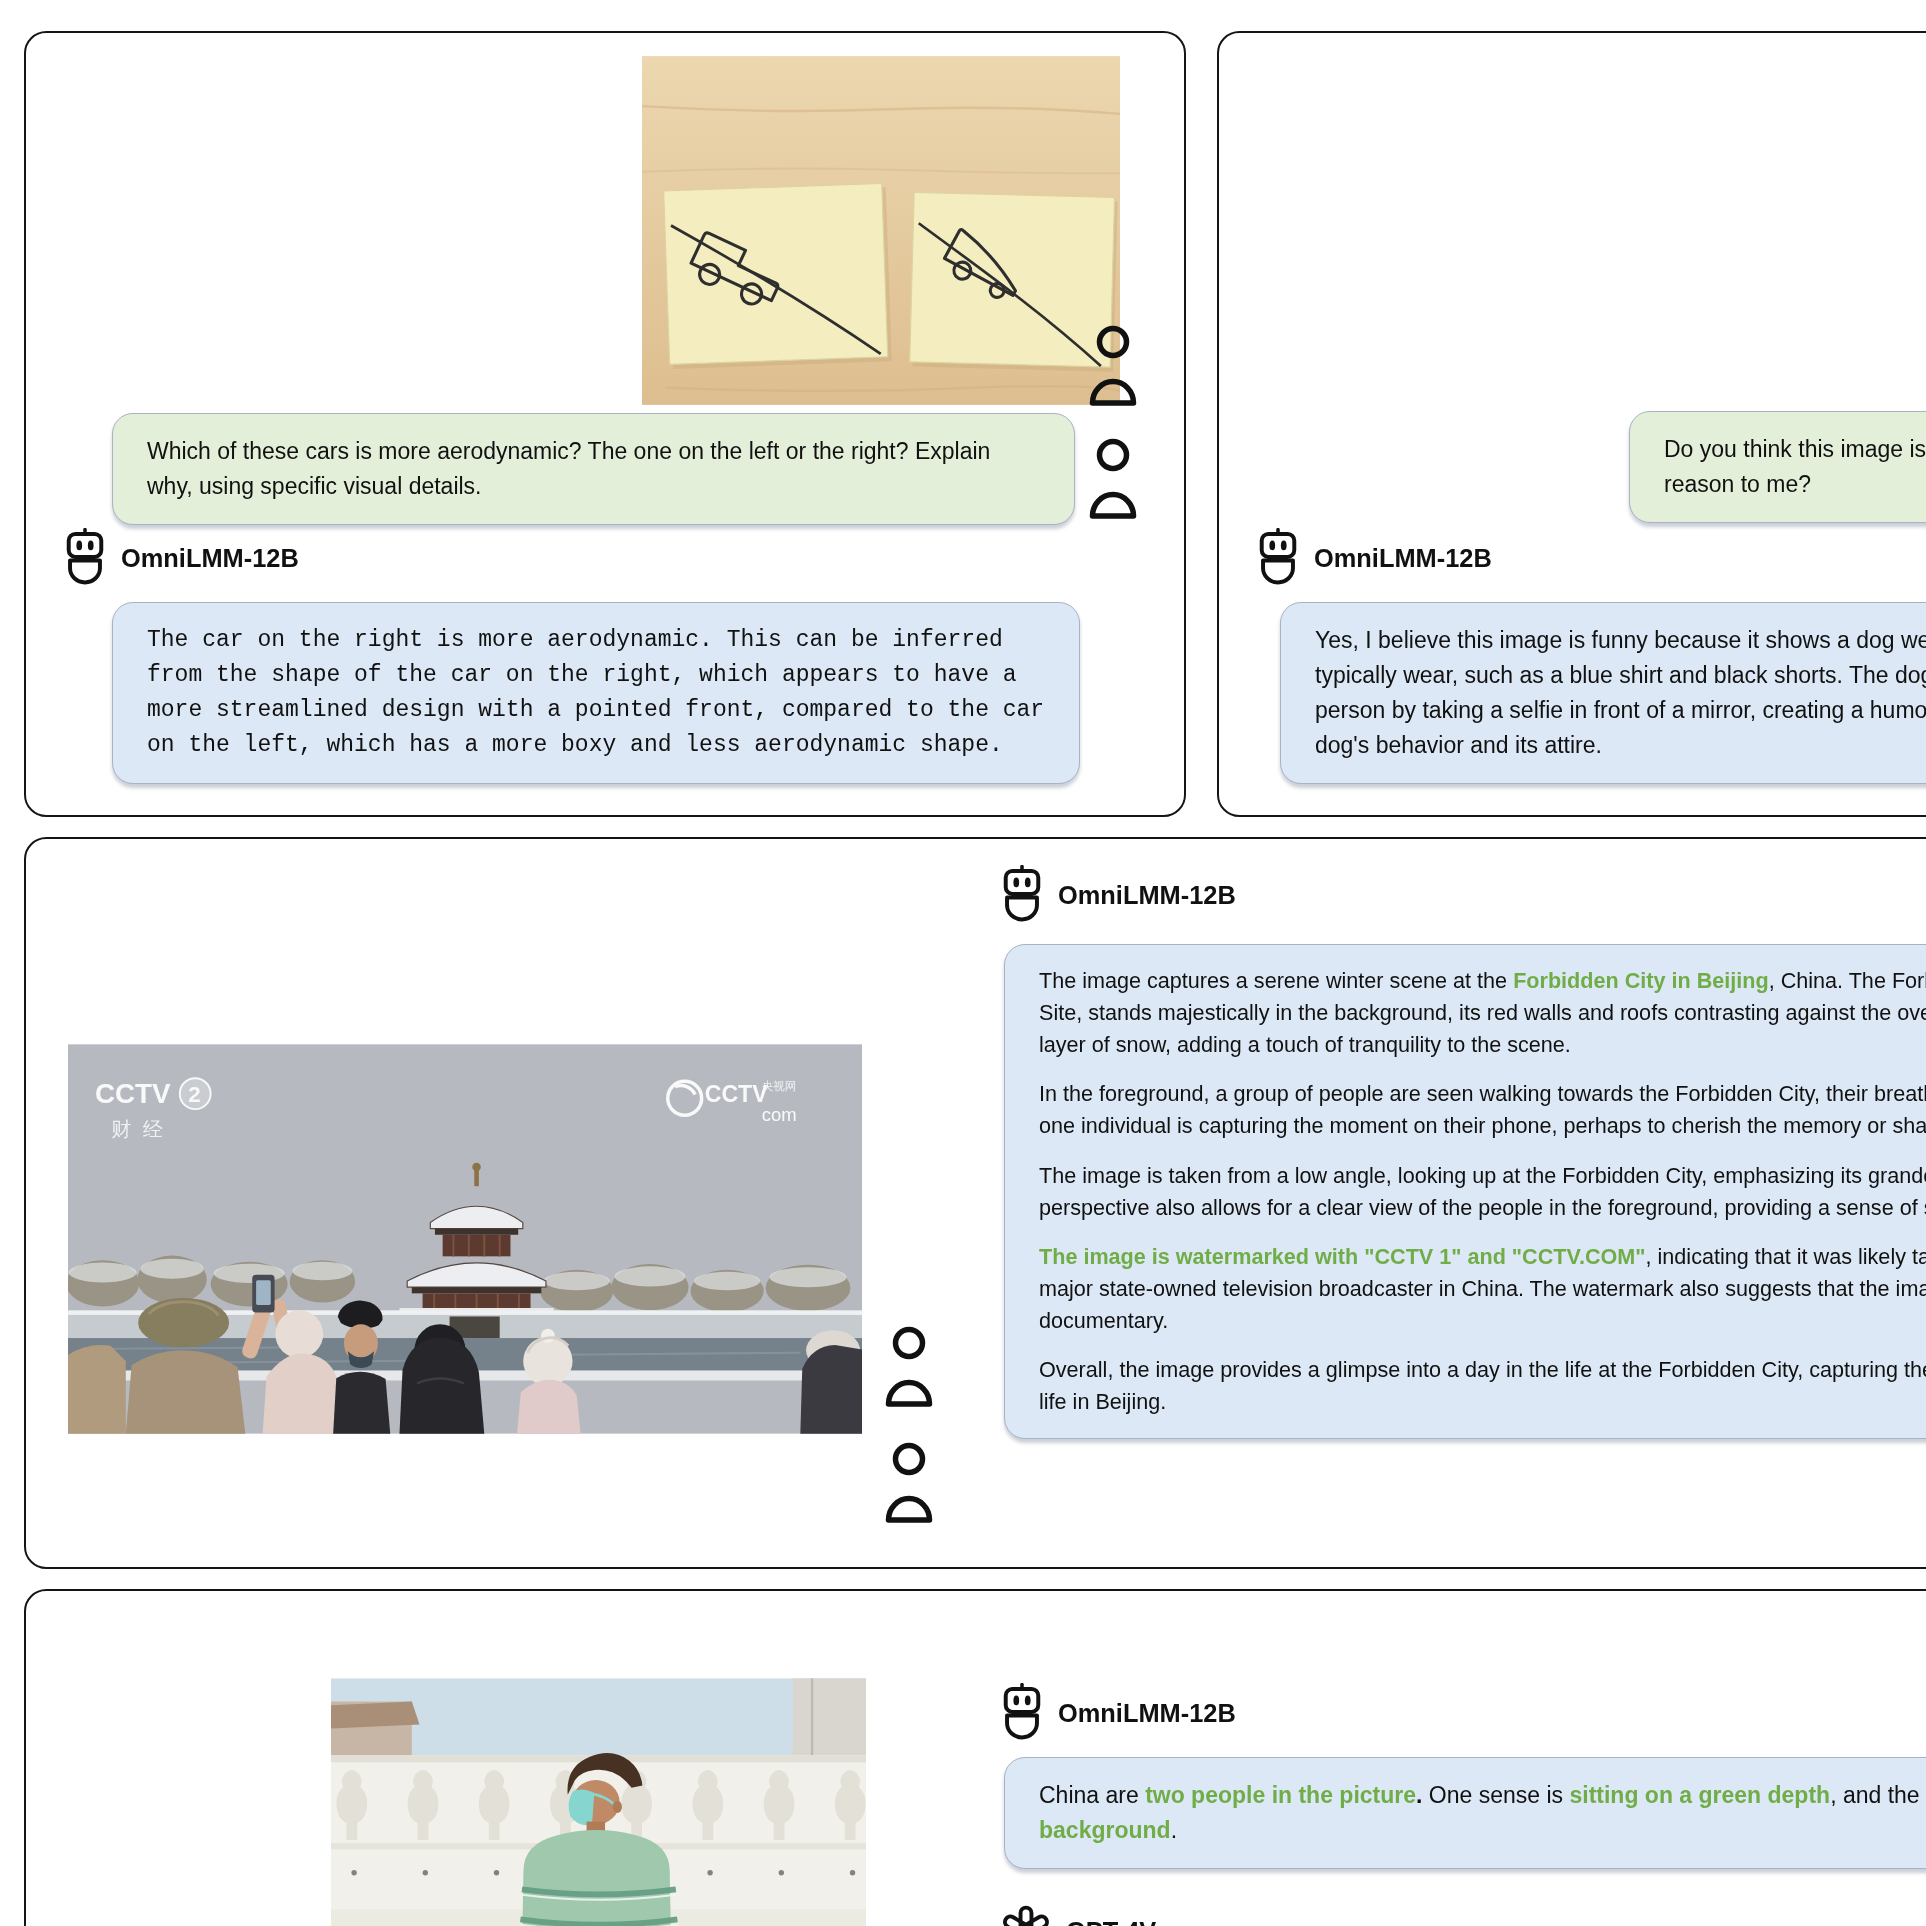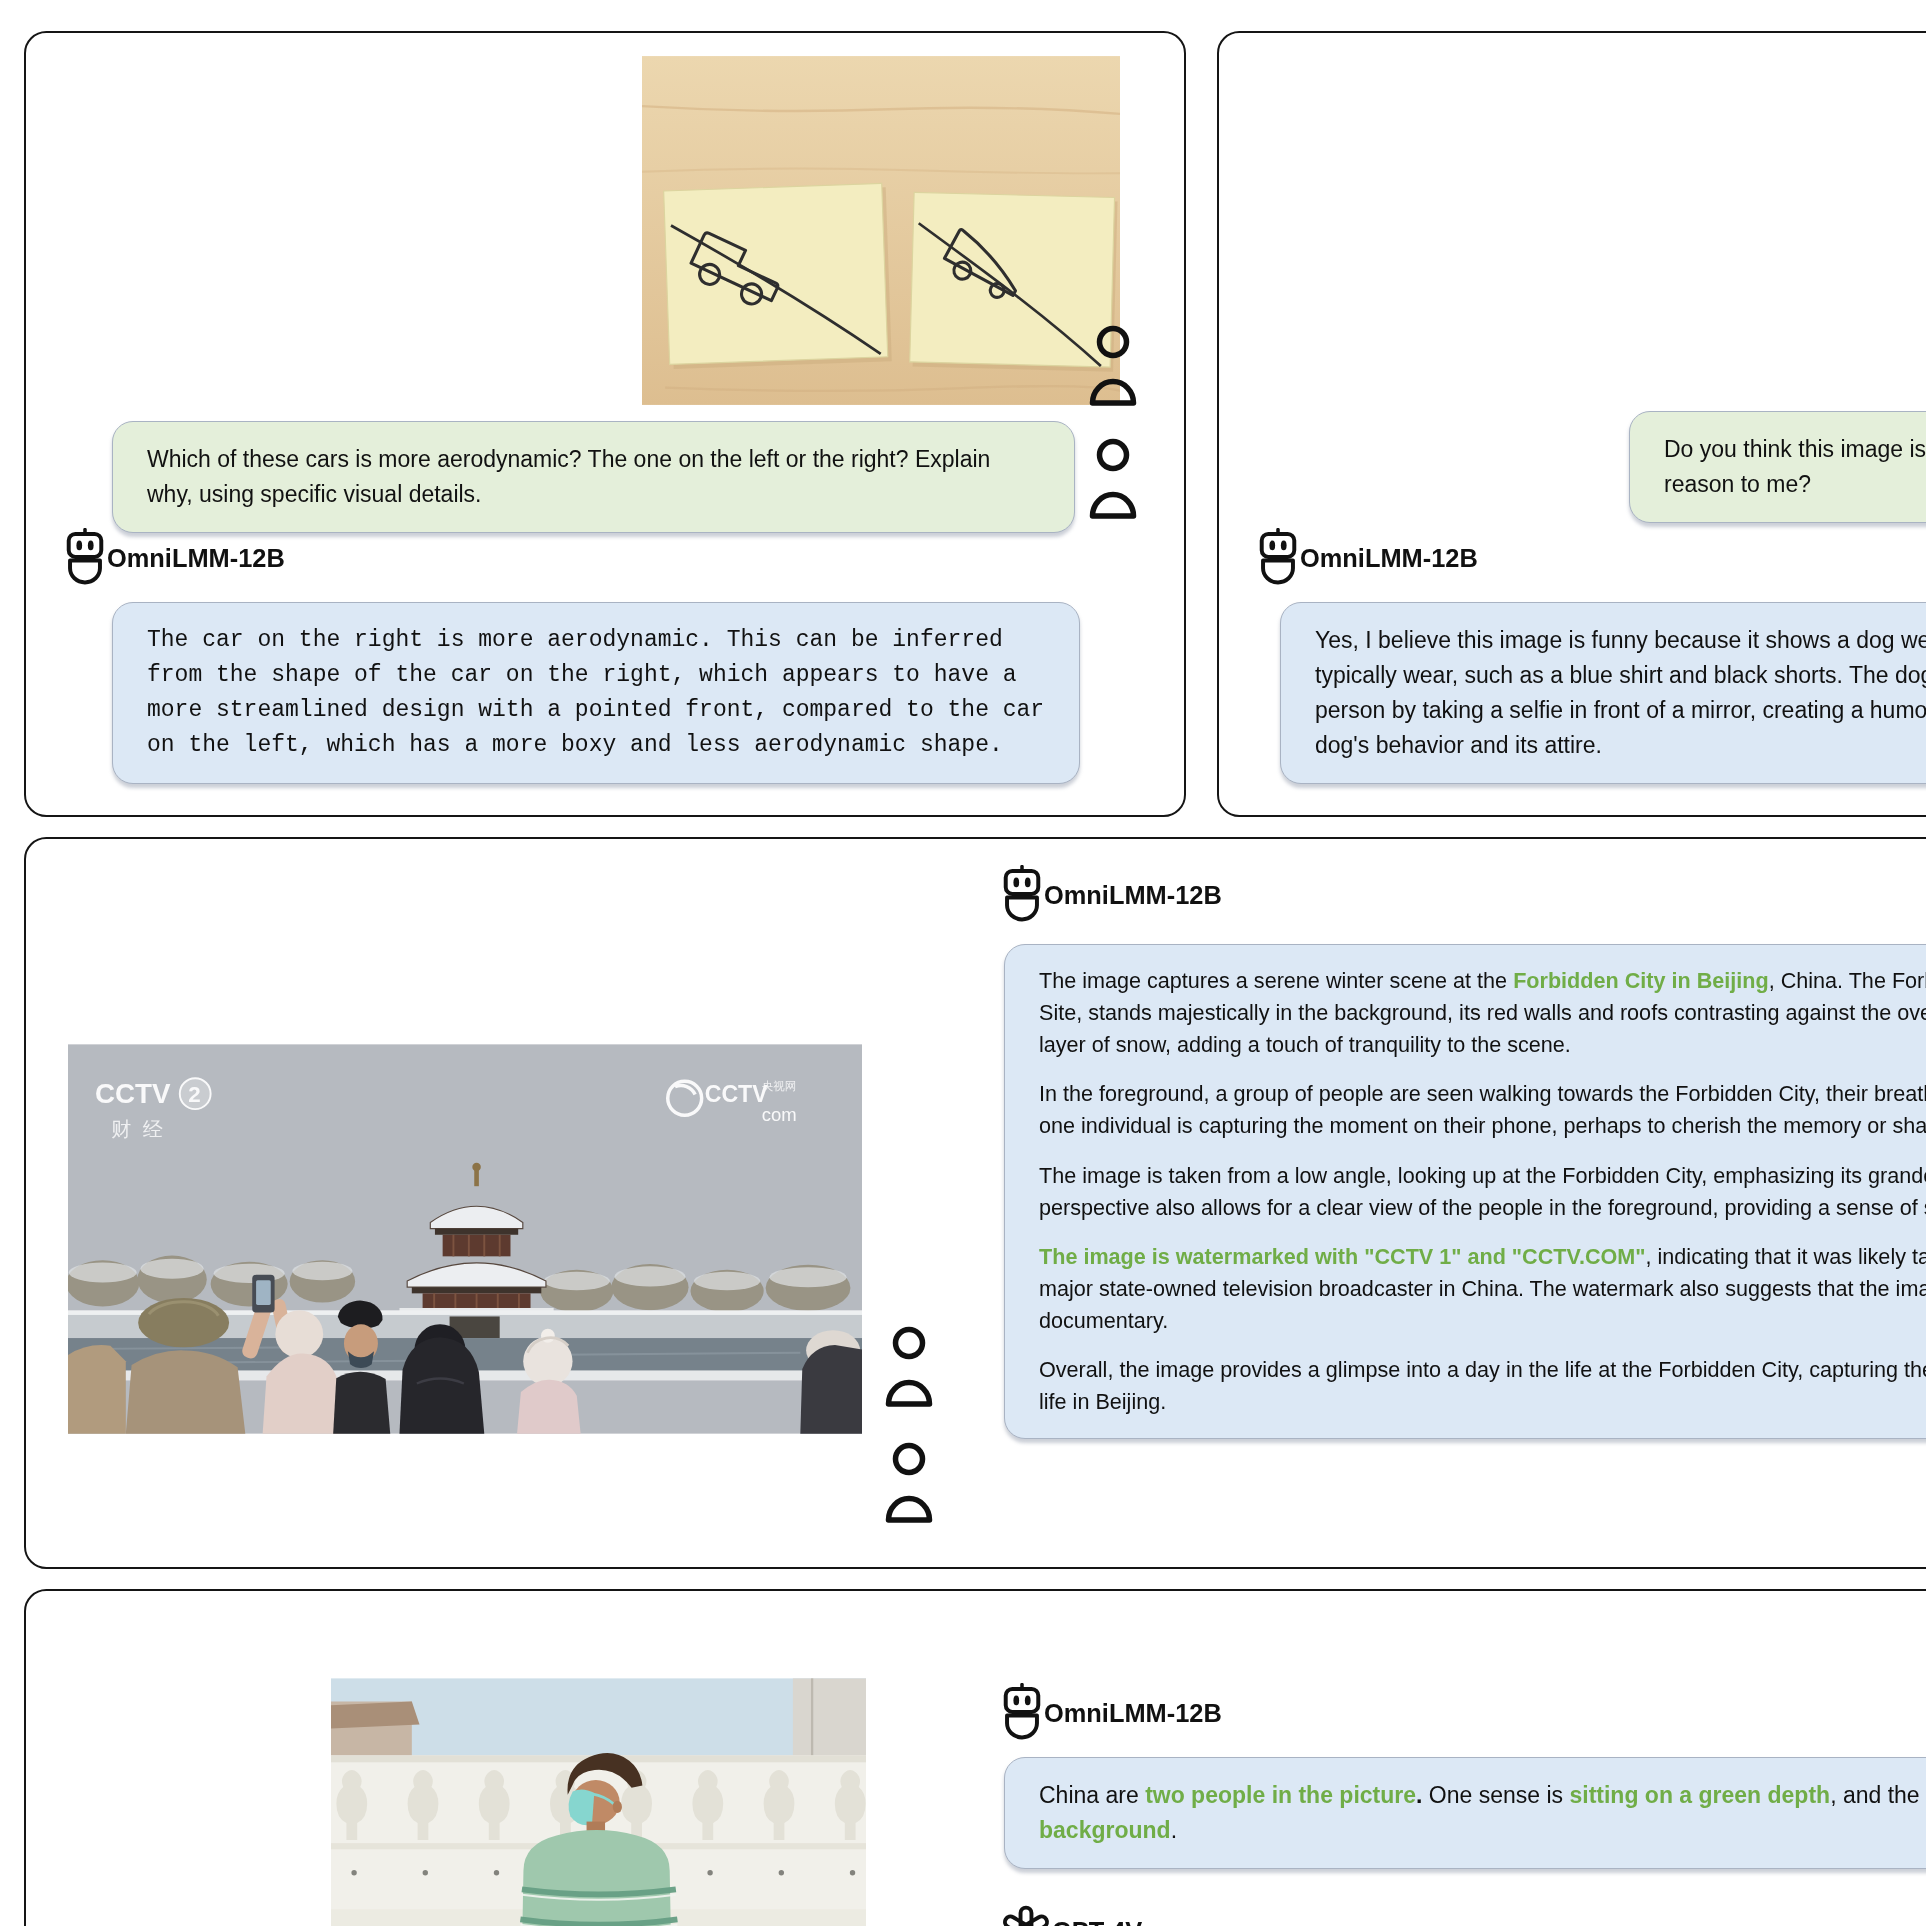--- a/index.html
+++ b/index.html
@@ -11,21 +11,21 @@
   .bubble{position:absolute;box-sizing:border-box;border:1.9px solid #a9b3c3;border-radius:21px;
           padding:20px 34px;font-size:23px;line-height:35px;color:#111;
           box-shadow:0 3.1px 3.9px rgba(125,135,155,.4);}
   .bubble.q{background:#e4efda;}
   .bubble.a{background:#dce8f5;}
   .bubble.small{font-size:21.6px;line-height:32px;}
   .para{margin:0;}
   .para + .para{margin-top:17.3px;}
   .run-green{color:#70ad47;font-weight:700;text-align:center;}
   .run-bold{font-weight:700;}
-  .model-header{position:absolute;display:flex;align-items:center;
+  .model-header{position:absolute;display:flex;align-items:center;gap:14px;
                 font-size:25.4px;font-weight:700;color:#111;}
   .model-header svg{display:block;}
   .person{position:absolute;}
 </style>
 </head>
 <body>
 
 <div class="page">
 
   <section class="panel" style="left:24px;top:31px;width:1158px;height:782px;">
@@ -67,21 +67,21 @@
       </svg>
     </div>
 
     <div class="person" style="left:1062px;top:291px;width:50px;height:85px;">
       <svg viewBox="0 0 100 170">
         <circle cx="50" cy="36" r="27" fill="none" stroke="#111" stroke-width="11"></circle>
         <path d="M9,158 a41,43 0 0 1 82,0 Z" fill="none" stroke="#111" stroke-width="11" stroke-linejoin="round"></path>
       </svg>
     </div>
 
-    <div class="bubble q" style="left:86px;top:388px;width:963px;">Which of these cars is more aerodynamic? The one on the left or the right? Explain why, using specific visual details.</div>
+    <div class="bubble q" style="left:86px;top:380px;width:963px;">Which of these cars is more aerodynamic? The one on the left or the right? Explain why, using specific visual details.</div>
 
     <div class="person" style="left:1062px;top:404px;width:50px;height:85px;">
       <svg viewBox="0 0 100 170">
         <circle cx="50" cy="36" r="27" fill="none" stroke="#111" stroke-width="11"></circle>
         <path d="M9,158 a41,43 0 0 1 82,0 Z" fill="none" stroke="#111" stroke-width="11" stroke-linejoin="round"></path>
       </svg>
     </div>
 
     <div class="model-header" style="left:37px;top:495px;">
       <svg width="44" height="60" viewBox="0 0 100 135">

